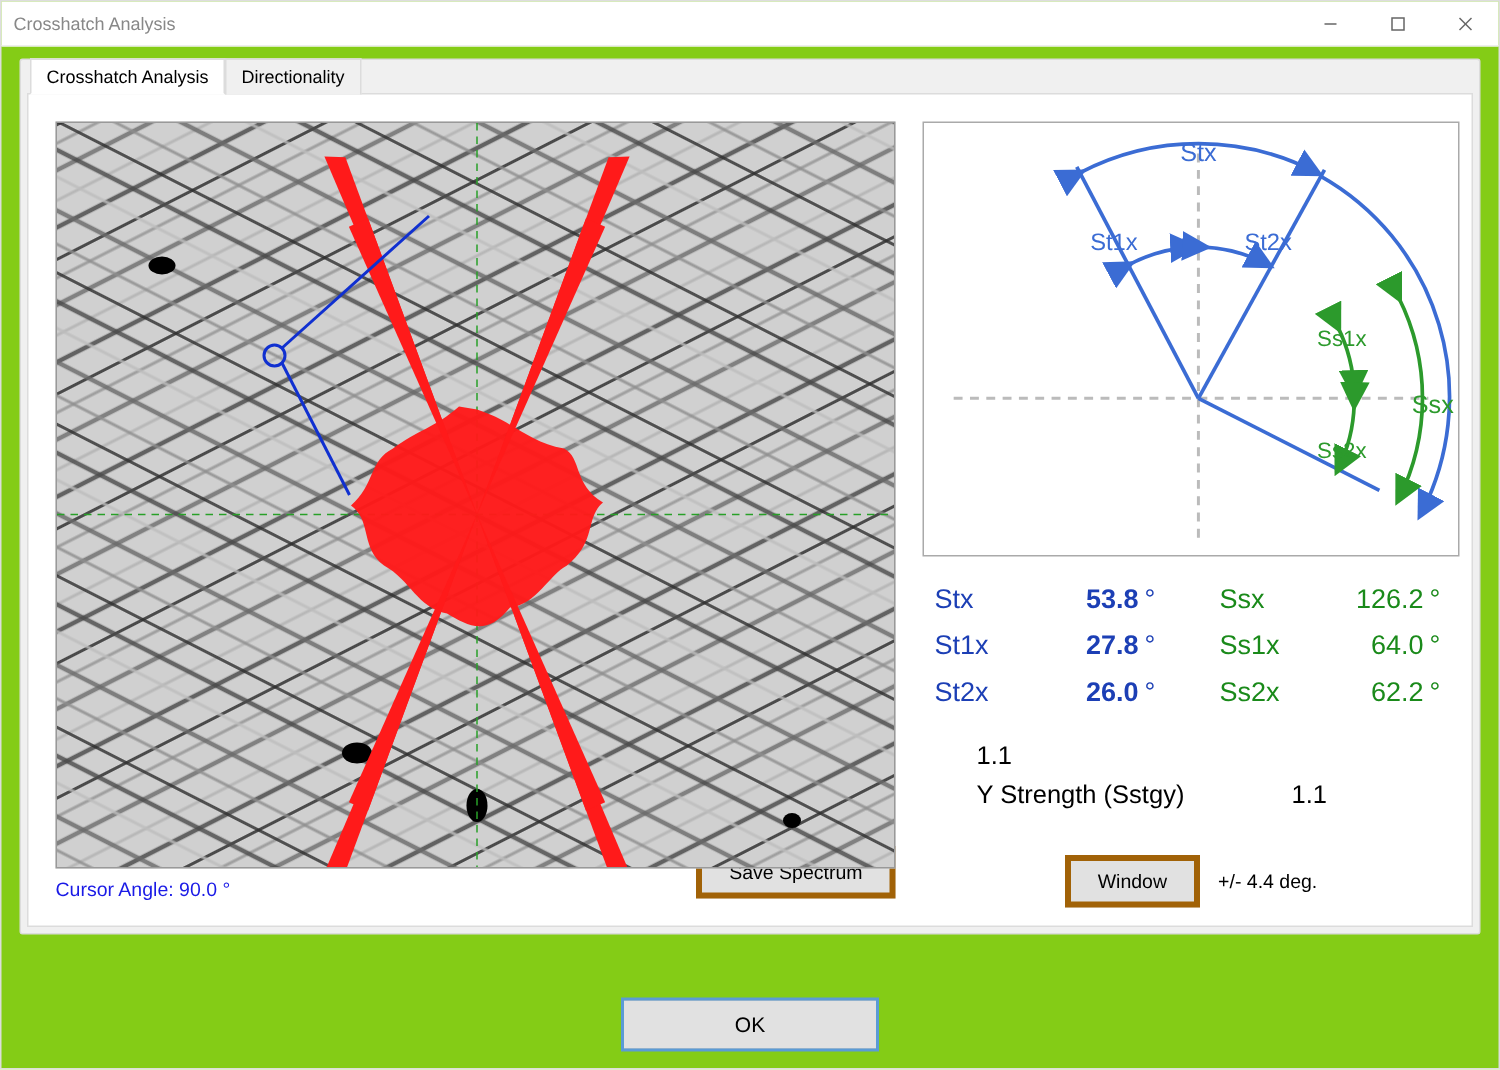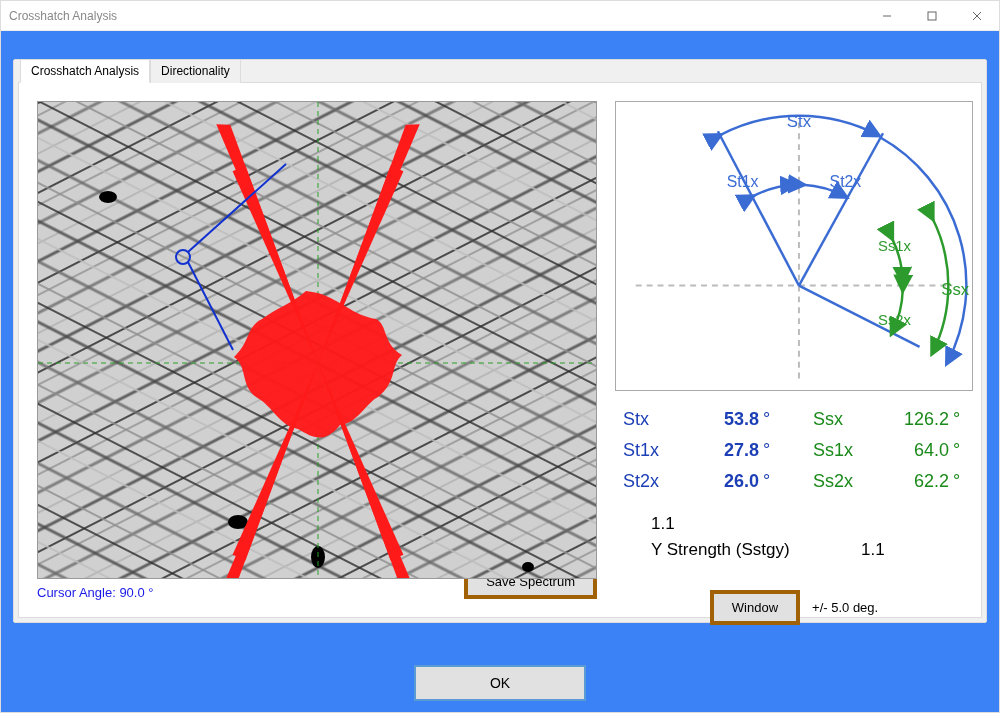--- a/index.html
+++ b/index.html
@@ -7,25 +7,24 @@
     margin: 0;
     font-family: "Segoe UI", Tahoma, Arial, sans-serif;
     font-size: 13px;
     background: #fff;
     color: #000;
     user-select: none;
   }
   .window {
     width: 1000px;
     height: 713px;
-    background: #3b82f6;
+    background: #84cc16;
     display: flex;
     flex-direction: column;
     border: 1px solid #ddd;
-    gap: 20px;
   }
   .titlebar {
     height: 30px;
     background: #fff;
     display: flex;
     align-items: center;
     padding-left: 8px;
     color: #888;
     font-size: 12px;
     border-bottom: 1px solid #eee;
@@ -360,21 +359,21 @@
                 <div class="sv">1.1</div>
               </div>
               <div class="strength-row">
                 <div class="sl">Y Strength (Sstgy)</div>
                 <div class="sv">1.1</div>
               </div>
             </div>
 
             <div class="windowrow">
               <button class="btn">Window</button>
-              <span>+/- 5.0 deg.</span>
+              <span>+/- 4.4 deg.</span>
             </div>
           </div>
         </div>
       </div>
     </div>
 
     <div class="okrow">
       <button class="okbtn">OK</button>
     </div>
   </div>

